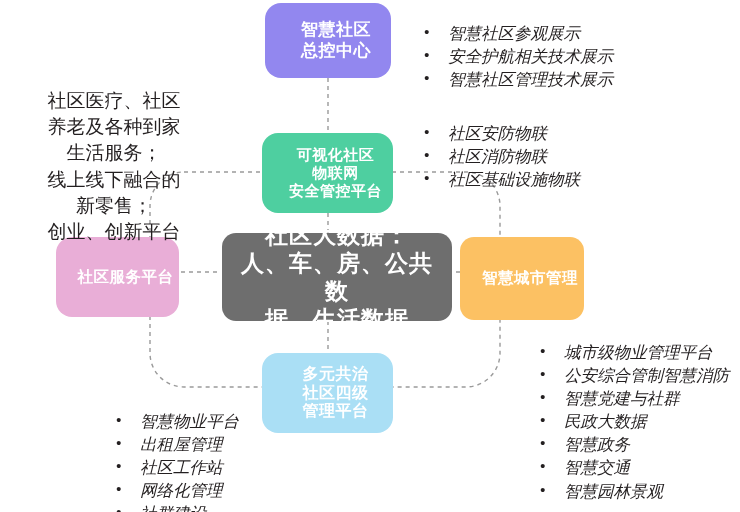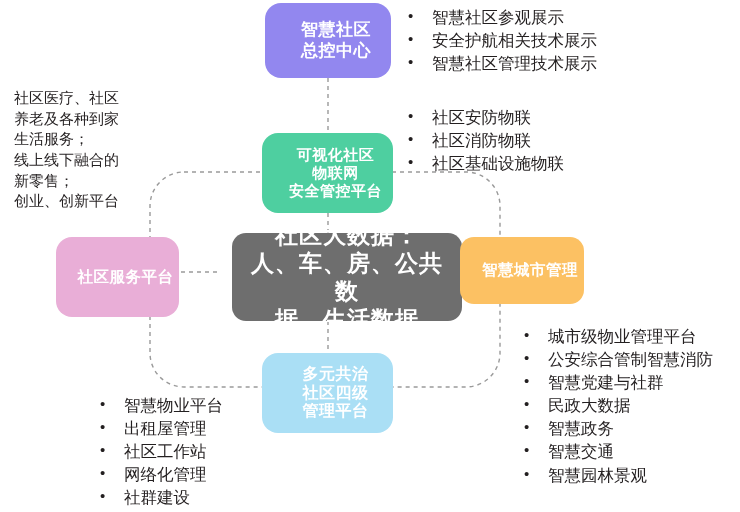--- a/index.html
+++ b/index.html
@@ -24,21 +24,21 @@
     font-weight:bold;
     line-height:1.18;
     letter-spacing:0.5px;
     box-sizing:border-box;
     z-index:3;
     padding-left:16px;
   }
   .node span{display:block;white-space:pre-line;}
 
   #node-center{
-    left:232px;top:233px;width:230px;height:88px;
+    left:222px;top:233px;width:230px;height:88px;
     background:#6e6e6e;border-radius:14px;
     font-size:23px;line-height:1.22;letter-spacing:1px;
     padding:4px 8px;
   }
   #node-top{
     left:265px;top:3px;width:126px;height:75px;
     background:#9287ef;border-radius:16px;
     font-size:17px;
   }
   #node-green{
@@ -51,36 +51,36 @@
     background:#aadff5;border-radius:16px;
     font-size:16px;
     text-align:right;
   }
   #node-pink{
     left:56px;top:237px;width:123px;height:80px;
     background:#e9aed7;border-radius:16px;
     font-size:15.5px;
   }
   #node-orange{
-    left:460px;top:237px;width:124px;height:67px;
+    left:460px;top:237px;width:124px;height:83px;
     background:#fcc163;border-radius:14px;
     font-size:15.5px;
   }
 
   
   .textblock{
     position:absolute;
     color:#231f20;
     z-index:4;
   }
   .para{
-    font-size:15px;line-height:1.38;white-space:pre-line;
+    font-size:19px;line-height:1.38;white-space:pre-line;text-align:center;
   }
   ul.bullets{
-    list-style:none;margin:0;padding:0;
+    list-style:none;margin:16px;padding:0;font-style:italic;
   }
   ul.bullets li{
     position:relative;
     padding-left:28px;
     font-size:16.5px;
     line-height:1.40;
     white-space:nowrap;
   }
   ul.bullets li::before{
     content:"\2022";

